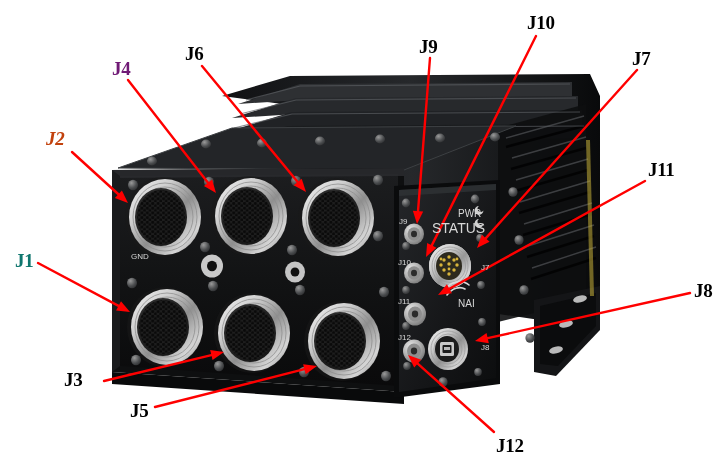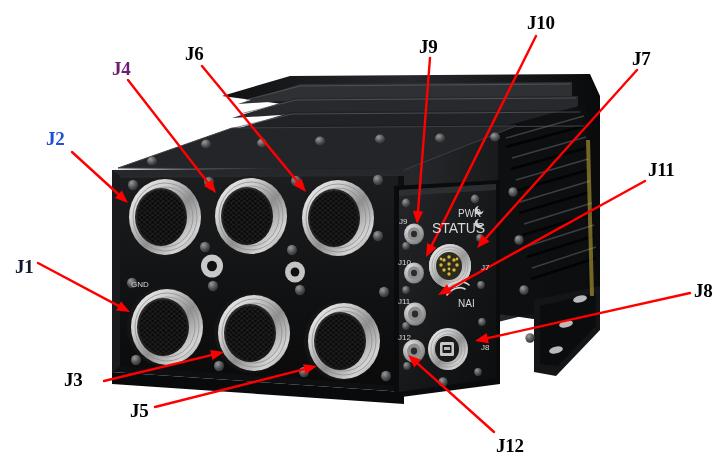--- a/index.html
+++ b/index.html
@@ -401,39 +401,39 @@
           <polygon points="317,366 305.67317641623384,374.2306176865554 303.1215293451656,364.1484999911151" fill="#FF0000"></polygon>
         </g>
         <g>
           <line x1="494" y1="432" x2="417.6851911095893" y2="363.6716245981207" stroke="#FF0000" stroke-width="2.4" stroke-linecap="round"></line>
           <polygon points="408,355 421.15384094883757,359.7975481542849 414.21654127034105,367.5457010419564" fill="#FF0000"></polygon>
         </g>
       </g>
   </svg>
 
   <div id="silk-layer">
-      <div class="silk" style="left: 131px; top: 253px; font-size: 8px; margin-top: 28px;">GND</div>
+      <div class="silk" style="left: 131px; top: 253px; font-size: 8px;">GND</div>
       <div class="silk" style="left: 399px; top: 218px; font-size: 8px;">J9</div>
       <div class="silk" style="left: 398px; top: 259px; font-size: 8px;">J10</div>
       <div class="silk" style="left: 398px; top: 298px; font-size: 8px;">J11</div>
       <div class="silk" style="left: 398px; top: 334px; font-size: 8px;">J12</div>
       <div class="silk" style="left: 481px; top: 264px; font-size: 8px;">J7</div>
       <div class="silk" style="left: 481px; top: 344px; font-size: 8px;">J8</div>
       <div class="silk" style="left: 452px; top: 209px; font-size: 10px; padding-left: 6px;">PWR</div>
       <div class="silk" style="left: 432px; top: 221px; font-size: 14px;">STATUS</div>
       <div class="silk" style="left: 458px; top: 299px; font-size: 10px;">NAI</div>
     </div>
 
   <div id="label-layer">
-      <div class="callout-label" style="left: 46px; top: 129px; color: #1d4ed8;">J2</div>
+      <div class="callout-label" style="left: 46px; top: 129px; color: #c2410c; font-style: italic;">J2</div>
       <div class="callout-label" style="left: 112px; top: 59px; color: #701a75;">J4</div>
       <div class="callout-label" style="left: 185px; top: 44px; color: rgb(0, 0, 0);">J6</div>
       <div class="callout-label" style="left: 419px; top: 37px; color: rgb(0, 0, 0);">J9</div>
       <div class="callout-label" style="left: 527px; top: 13px; color: rgb(0, 0, 0);">J10</div>
       <div class="callout-label" style="left: 632px; top: 49px; color: rgb(0, 0, 0);">J7</div>
       <div class="callout-label" style="left: 648px; top: 160px; color: rgb(0, 0, 0);">J11</div>
       <div class="callout-label" style="left: 694px; top: 281px; color: rgb(0, 0, 0);">J8</div>
-      <div class="callout-label" style="left: 15px; top: 257px; color: #0f172a;">J1</div>
+      <div class="callout-label" style="left: 15px; top: 251px; color: #0f766e;">J1</div>
       <div class="callout-label" style="left: 64px; top: 370px; color: rgb(0, 0, 0);">J3</div>
       <div class="callout-label" style="left: 130px; top: 401px; color: rgb(0, 0, 0);">J5</div>
       <div class="callout-label" style="left: 496px; top: 436px; color: rgb(0, 0, 0);">J12</div>
     </div>
 </div>
 
 </body></html>

